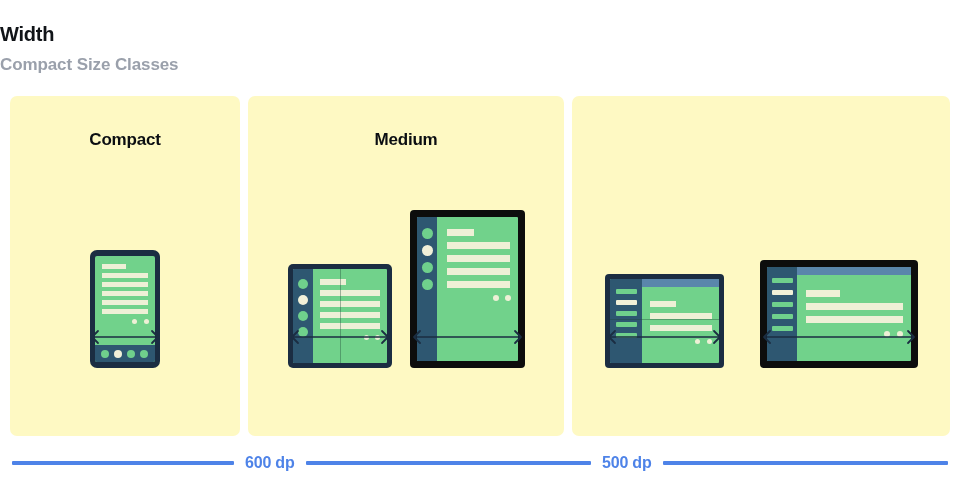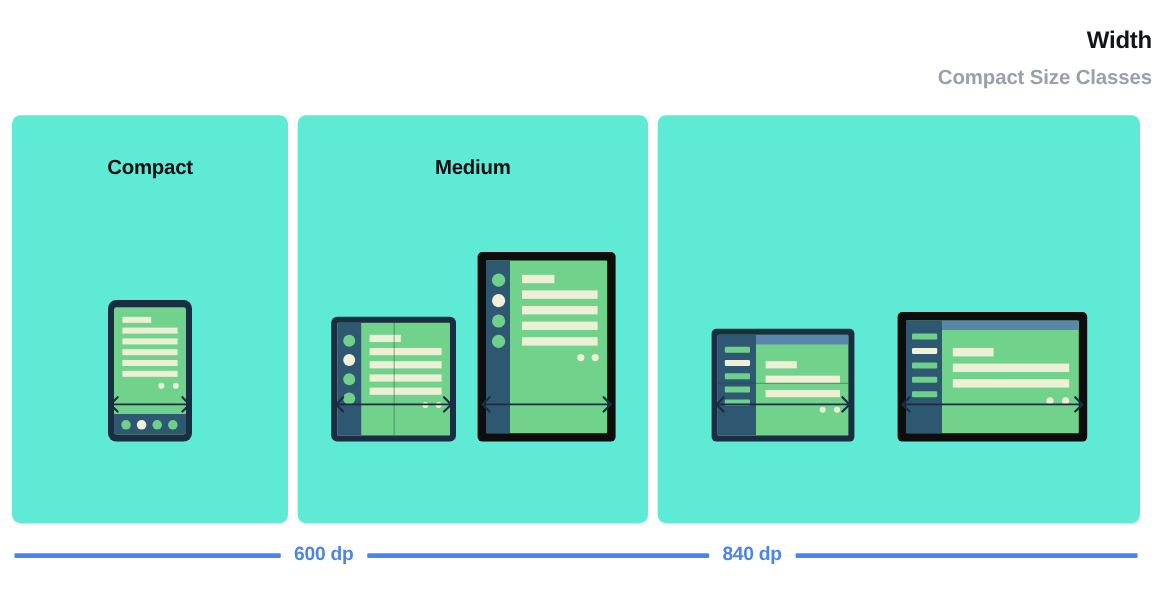--- a/index.html
+++ b/index.html
@@ -13,21 +13,21 @@
     position: relative;
     overflow: hidden;
     font-family: "Liberation Sans", sans-serif;
     -webkit-font-smoothing: antialiased;
   }
 
   
   .header {
     position: absolute;
     top: 0; left: 0; right: 0;
-    text-align: right;
+    text-align: left;
     padding-top: 22px;
   }
   .title {
     font-size: 20px;
     font-weight: bold;
     color: #111418;
     letter-spacing: -0.2px;
     line-height: 1.2;
   }
   .subtitle {
@@ -43,27 +43,27 @@
   .panels {
     position: absolute;
     top: 96px;
     left: 10px;
     right: 10px;
     height: 340px;
     display: flex;
     gap: 8px;
   }
   .panel {
-    background: #5eead4;
+    background: #fef9c3;
     border-radius: 7px;
     position: relative;
     overflow: hidden;
   }
   .panel-compact  { width: 230px; }
-  .panel-medium   { width: 292px; }
+  .panel-medium   { width: 316px; }
   .panel-expanded { flex: 1; }
 
   .panel-title {
     position: absolute;
     top: 34px;
     left: 0; right: 0;
     text-align: center;
     font-size: 17px;
     font-weight: bold;
     color: #0b0e12;
@@ -388,15 +388,15 @@
 
     </div>
   </div>
 
 </div>
 
 <div class="scale">
   <div class="scale-line seg-a"></div>
   <div class="scale-label">600 dp</div>
   <div class="scale-line seg-b"></div>
-  <div class="scale-label">840 dp</div>
+  <div class="scale-label">500 dp</div>
   <div class="scale-line seg-c"></div>
 </div>
 
 </body></html>

